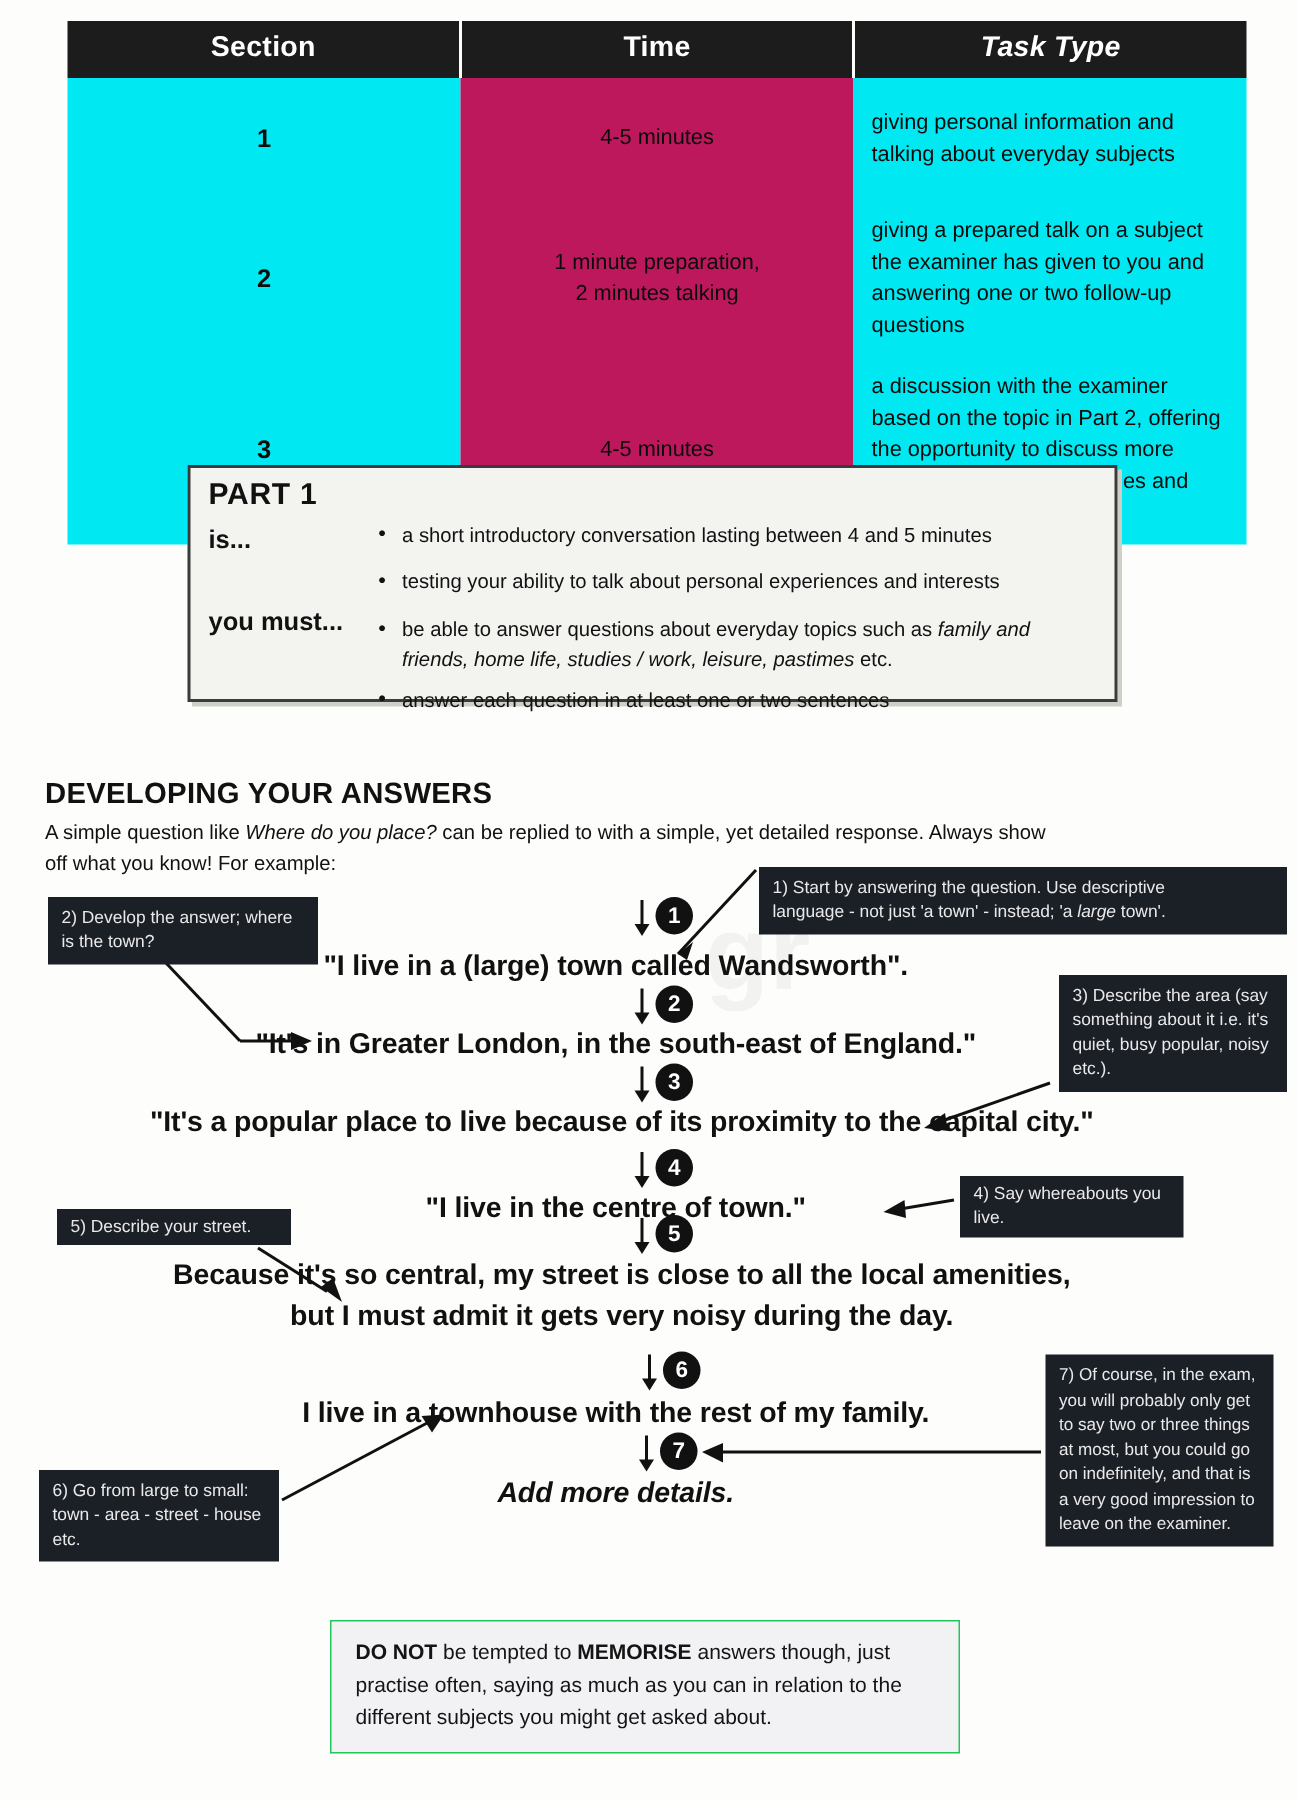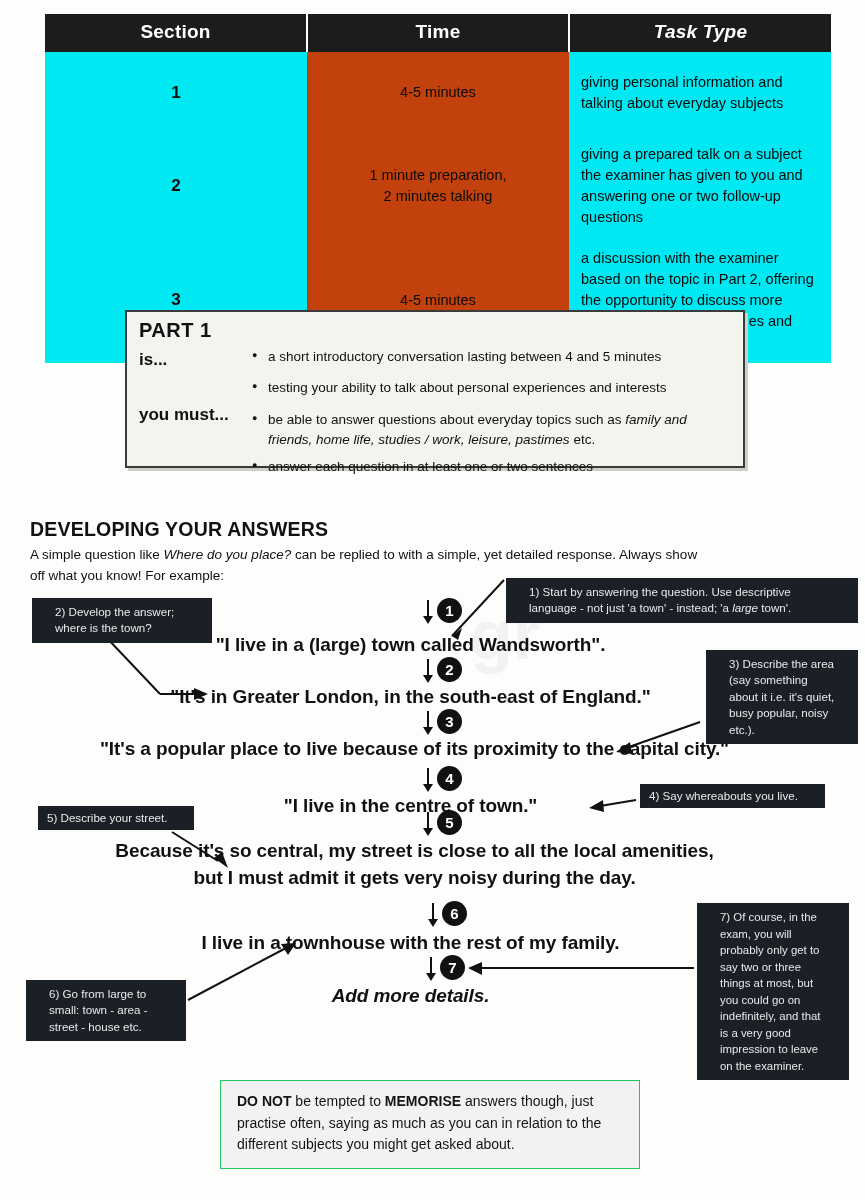--- a/index.html
+++ b/index.html
@@ -30,21 +30,21 @@
     background:#00e9f2;
     vertical-align:middle;
     color:#0b0b0b;
     font-size:14.5px;
     line-height:1.45;
   }
   .tbl td.c-sec{
     width:107px;text-align:center;font-weight:bold;font-size:17px;
   }
   .tbl td.c-time{
-    width:178px;text-align:center;background:#c2410c;
+    width:178px;text-align:center;background:#be185d;
     font-size:14.5px;padding:6px 10px;
   }
   .tbl td.c-task{
     padding:10px 14px 10px 12px;
     font-size:14.5px;
   }
   .tbl tr.r1 td{height:62px;}
   .tbl tr.r2 td{height:72px;}
   .tbl tr.r3 td{height:84px;}
 
@@ -92,27 +92,27 @@
     position:absolute;left:30px;top:545px;width:680px;
     font-size:13.5px;line-height:1.55;
   }
   .dev-intro i{font-style:italic;}
 
   
   .callout{
     position:absolute;
     background:#1b1f26;color:#e9e9ea;
     font-size:11.6px;line-height:1.42;
-    padding:6px 23px;box-sizing:border-box;
+    padding:6px 9px;box-sizing:border-box;
   }
   .callout i{font-style:italic;}
   #co1{left:506px;top:578px;width:352px;}
   #co2{left:32px;top:598px;width:180px;}
   #co3{left:706px;top:650px;width:152px;}
-  #co4{left:640px;top:784px;width:185px;padding:4px 9px;}
+  #co4{left:640px;top:784px;width:149px;padding:4px 9px;}
   #co5{left:38px;top:806px;width:156px;padding:4px 9px;}
   #co6{left:26px;top:980px;width:160px;}
   #co7{left:697px;top:903px;width:152px;font-size:11.4px;line-height:1.45;}
 
   
   .ans{
     position:absolute;width:865px;text-align:center;
     font-size:19px;font-weight:bold;letter-spacing:-.1px;
   }
   .ans.ital{font-style:italic;}

